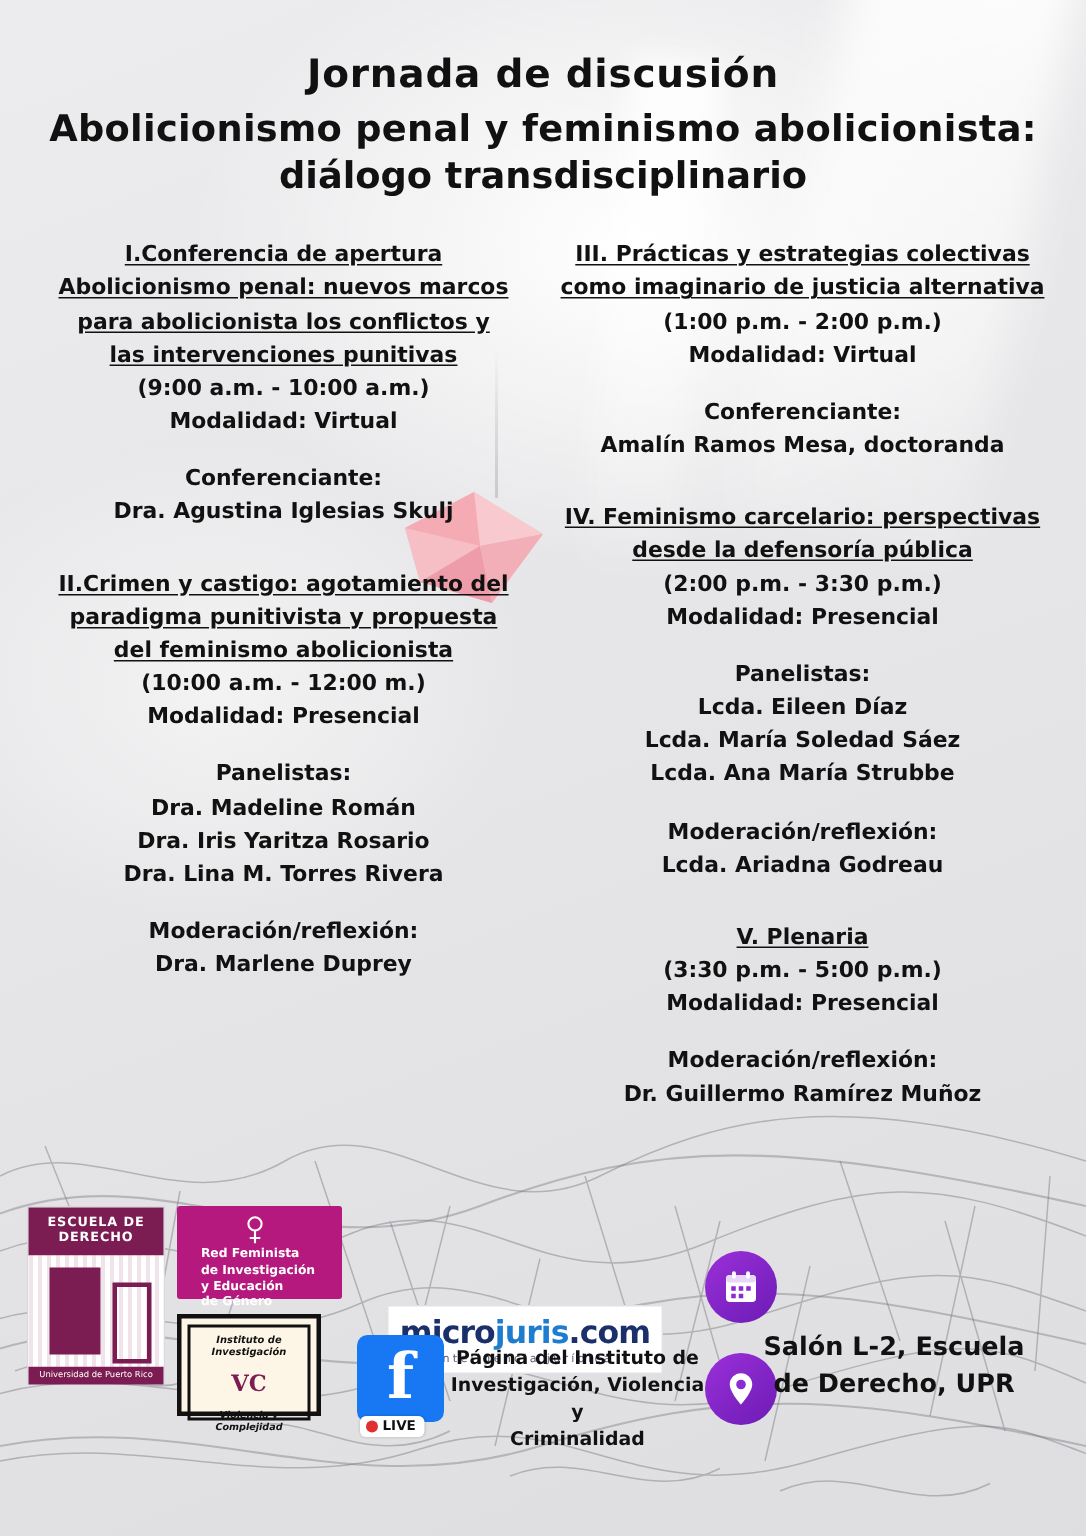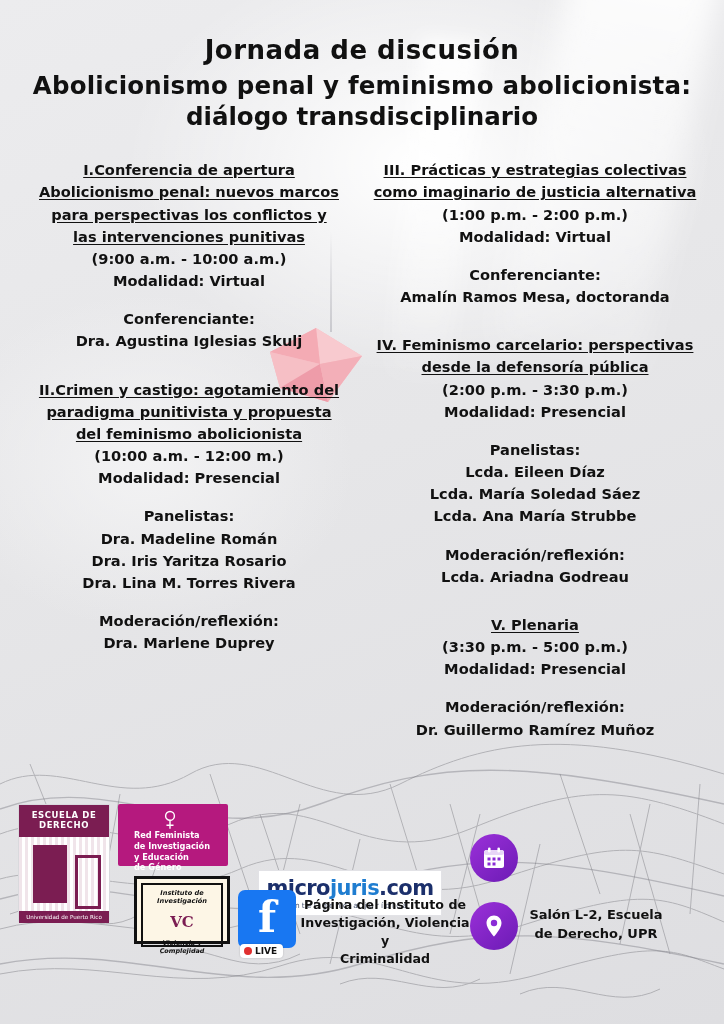--- a/index.html
+++ b/index.html
@@ -148,21 +148,21 @@
     display: flex; align-items: center; padding: 6px 6px 6px 4px;
     border-radius: 2px;
     flex-direction: column;
   }
   .logo-red .venus { width: 20px; margin-right: 5px; flex: 0 0 20px; }
   .logo-red .txt { font-size: 8.2px; font-weight: 700; line-height: 1.32; }
 
   .logo-vc {
     position: absolute; left: 118px; top: 82px;
     width: 96px; height: 68px;
-    background: #fdf6e6; border: 3px solid #111; margin-left: 16px;
+    background: #fdf6e6; border: 3px solid #111;
   }
   .logo-vc .inner {
     margin: 4px; height: 64px; border: 2px solid #111;
     position: relative; text-align: center;
   }
   .logo-vc .t1 { font-size: 6.6px; font-weight: 700; color:#111; margin-top: 4px; font-style: italic;}
   .logo-vc .vc { font-size: 15px; font-weight: 700; color:#7b1d52; margin-top: 8px; font-family: "DejaVu Serif", serif;}
   .logo-vc .t2 { font-size: 6.4px; font-weight: 700; color:#111; margin-top: 8px; font-style: italic;}
 
   .mj {
@@ -195,23 +195,23 @@
     width: 170px; text-align: center;
     font-size: 12.6px; font-weight: 700; color: #111; line-height: 1.42;
   }
 
   .meta-date {
     position: absolute; right: 44px; top: 36px;
     width: 180px; text-align: center;
     font-size: 13.6px; font-weight: 700; color: #111; line-height: 1.45;
   }
   .meta-place {
-    position: absolute; right: 30px; top: 112px;
+    position: absolute; right: 30px; top: 92px;
     width: 196px; text-align: center;
-    font-size: 13px; font-weight: 700; color: #111; line-height: 1.45;
+    font-size: 17px; font-weight: 700; color: #111; line-height: 1.45;
   }
   .circ {
     position: absolute;
     width: 48px; height: 48px; border-radius: 50%;
     background: linear-gradient(140deg,#9b30d9,#6c1bb5);
     display: flex; align-items: center; justify-content: center;
   }
   .circ.cal { left: 470px; top: 40px; }
   .circ.pin { left: 470px; top: 108px; }
 </style>
@@ -260,21 +260,21 @@
     <div class="l3">diálogo transdisciplinario</div>
   </div>
 
   <div class="columns">
 
     <div class="col left">
 
       <div class="block">
         <div class="title-u">I.Conferencia de apertura</div>
         <div class="title-u">Abolicionismo penal: nuevos marcos</div>
-        <div class="title-u">para perspectivas los conflictos y</div>
+        <div class="title-u">para abolicionista los conflictos y</div>
         <div class="title-u">las intervenciones punitivas</div>
         <div class="line">(9:00 a.m. - 10:00 a.m.)</div>
         <div class="line">Modalidad: Virtual</div>
         <div class="gap-m"></div>
         <div class="line">Conferenciante:</div>
         <div class="line">Dra. Agustina Iglesias Skulj</div>
       </div>
 
       <div class="gap-s"></div>
 

